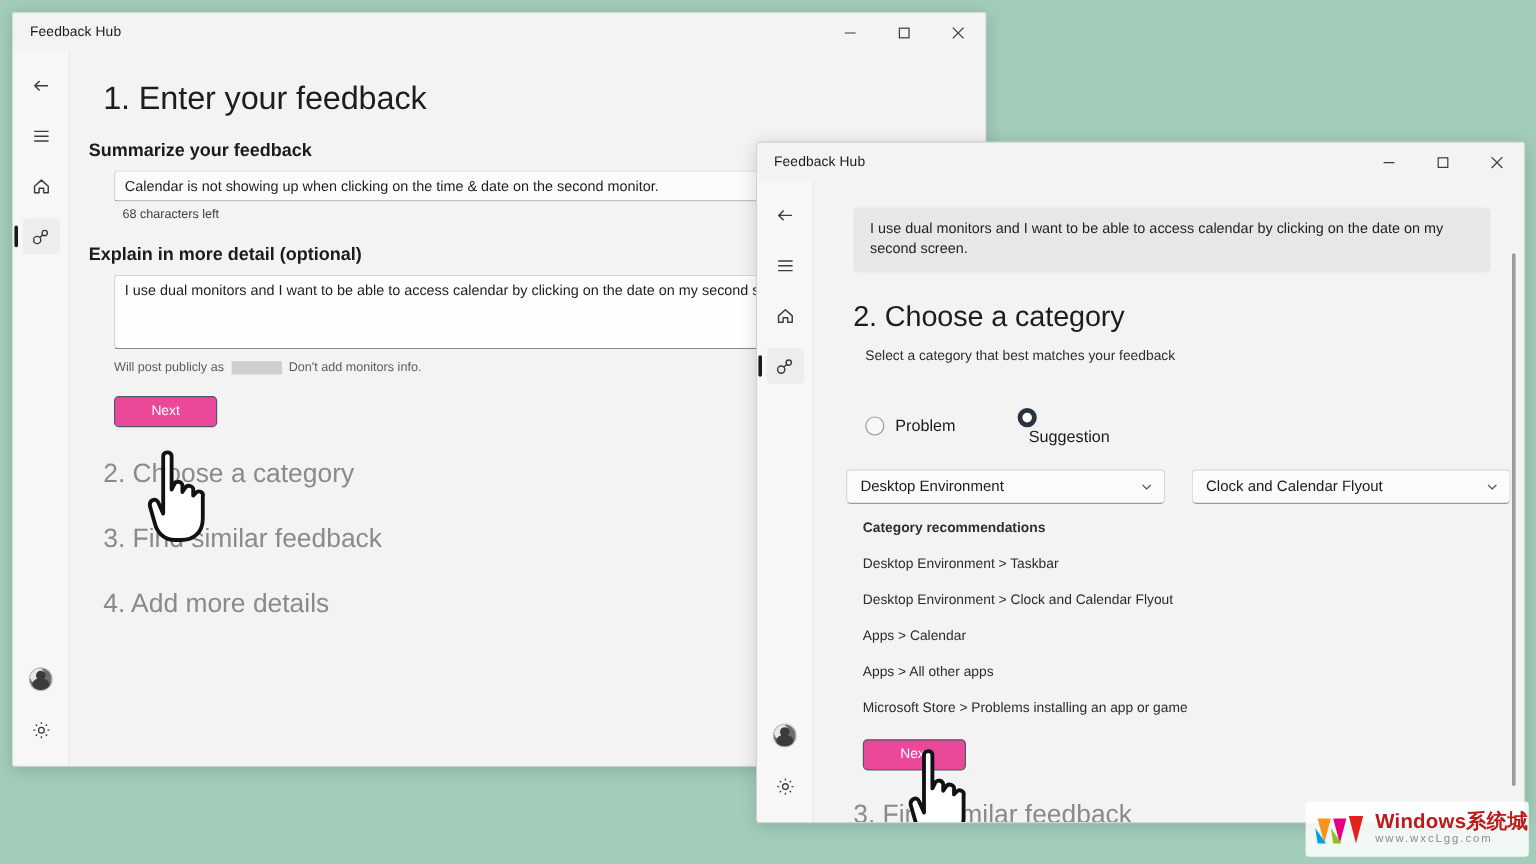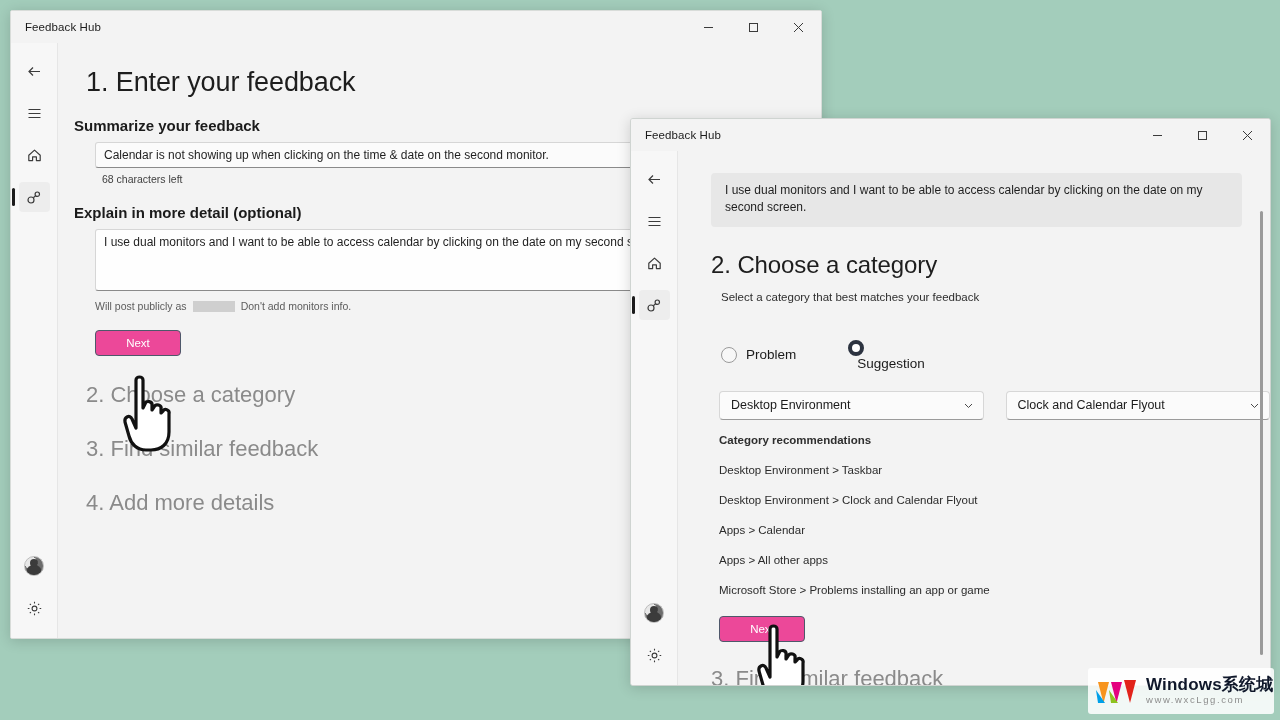--- a/index.html
+++ b/index.html
@@ -307,21 +307,21 @@
     border: 4px solid #2c3340;
     background: #ffffff;
   }
   .radio-label {
     margin-left: 9px;
     font-size: 13.5px;
     color: #1b1b1b;
   }
   .f-dropdowns {
     display: flex;
-    margin: 20px 0 0 41px;
+    margin: 20px 0 0 27px;
   }
   .dropdown {
     height: 29px;
     background: #fbfbfb;
     border: 1px solid #d7d7d7;
     border-bottom: 1px solid #9b9b9b;
     border-radius: 4px;
     display: flex;
     align-items: center;
     justify-content: space-between;
@@ -395,21 +395,21 @@
     align-items: center;
     padding-left: 8px;
     box-sizing: border-box;
     z-index: 80;
   }
   .wm-mark { width: 44px; height: 30px; position: relative; flex: none; }
   .wm-text { margin-left: 6px; }
   .wm-title {
     font-size: 17px;
     font-weight: bold;
-    color: #0f172a;
+    color: #b91c1c;
     letter-spacing: 0.2px;
     line-height: 1.05;
   }
   .wm-url {
     font-size: 9.5px;
     color: #8d8d8d;
     letter-spacing: 1.6px;
     line-height: 1.3;
   }
 </style>

